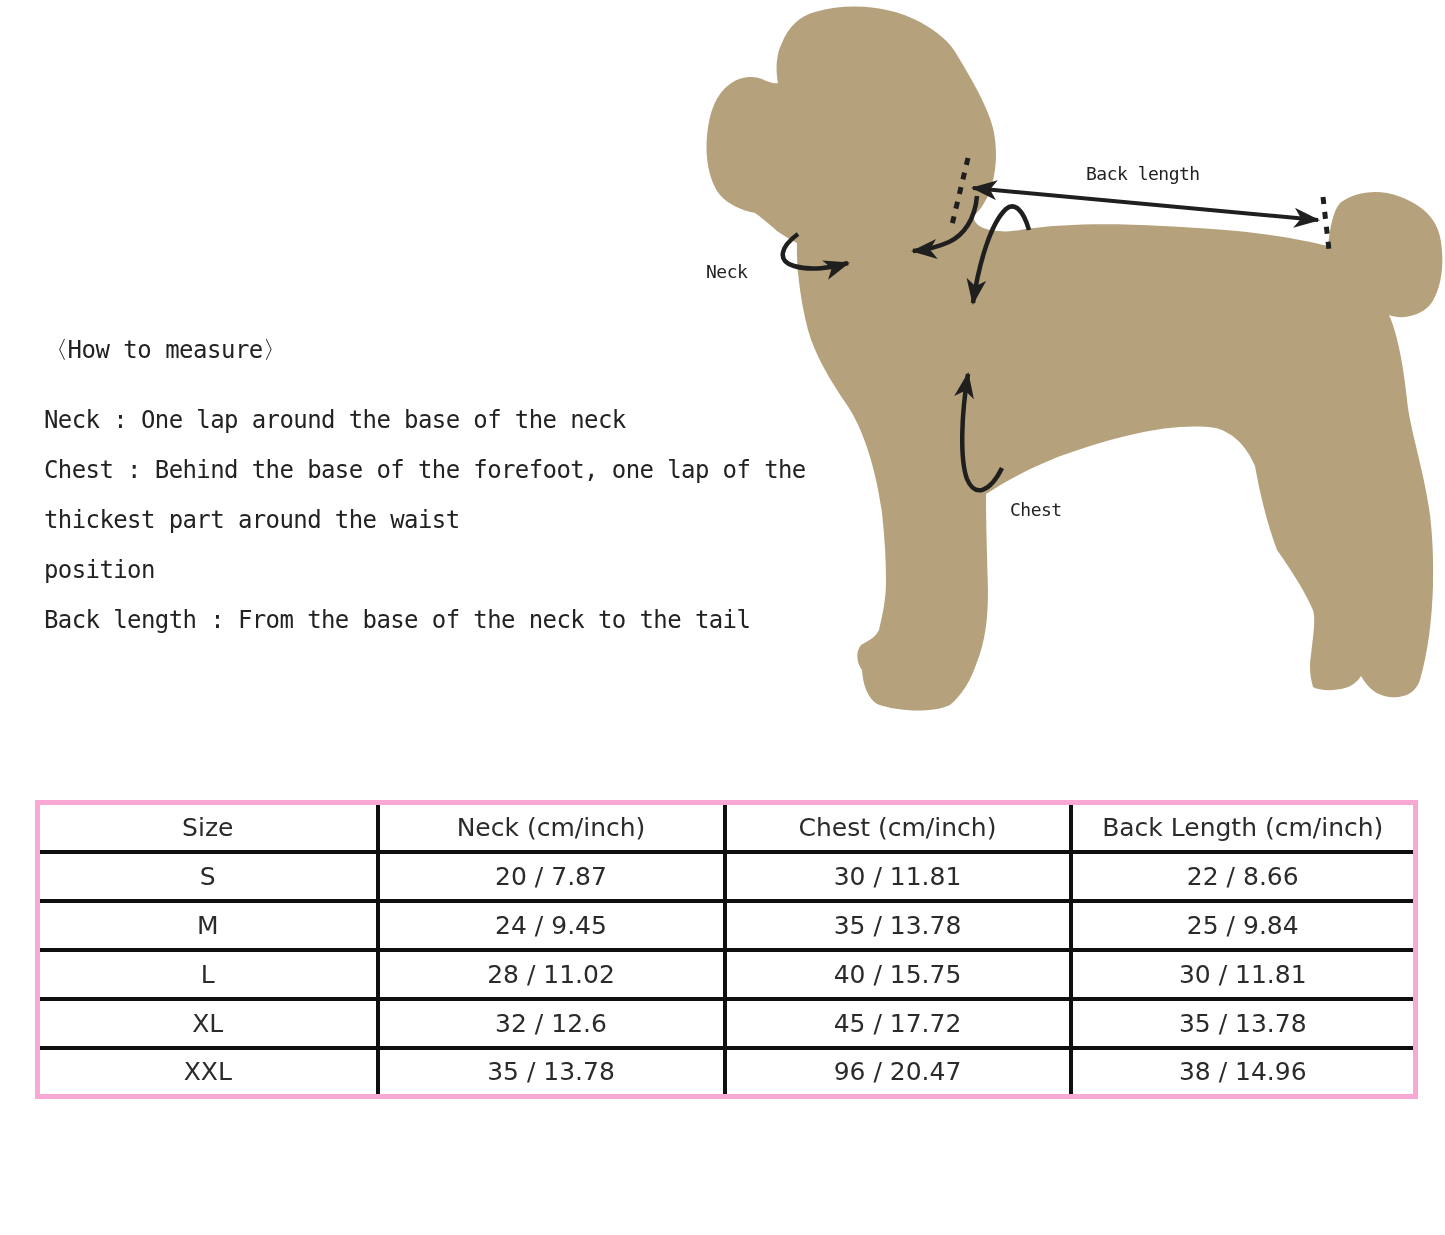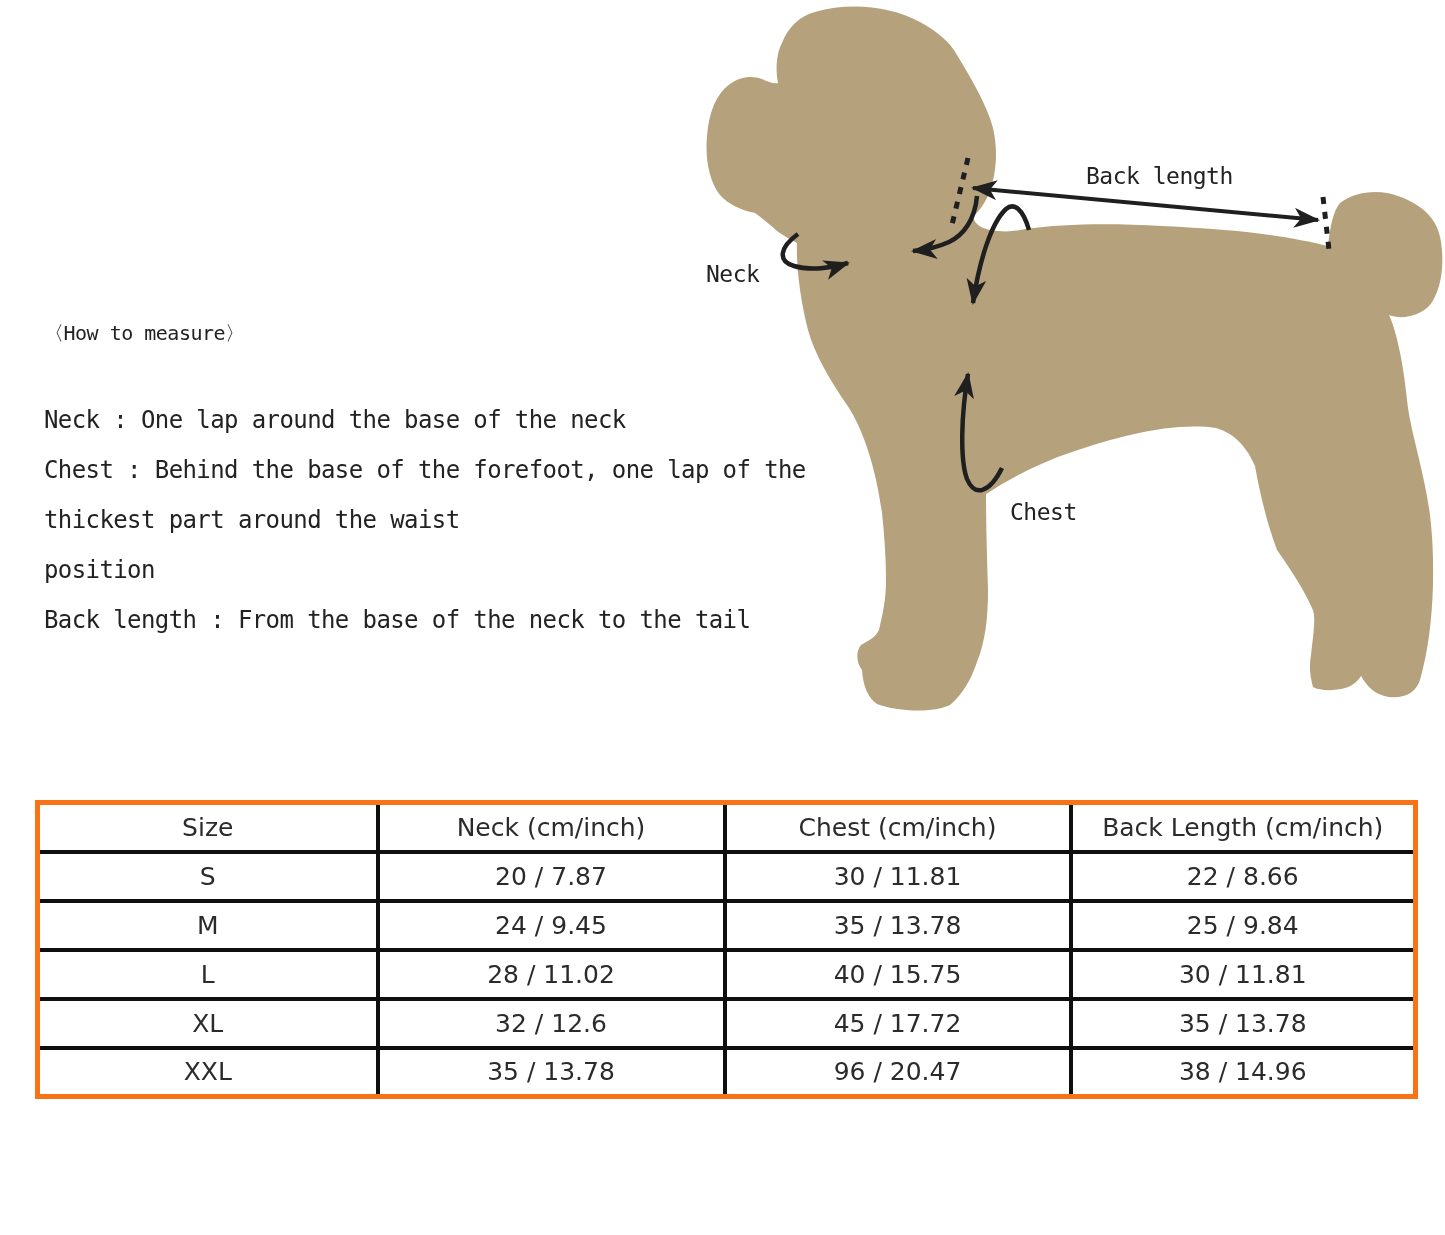--- a/index.html
+++ b/index.html
@@ -13,47 +13,47 @@
   .dog-svg{
     position:absolute;left:680px;top:0;width:765px;height:765px;
   }
   .jp{
     font-family:"DejaVu Sans Mono", monospace;
     color:#222222;
     white-space:pre;
   }
   .diagram-label{
     position:absolute;
-    font-size:23px;
+    font-size:18px;
     letter-spacing:-0.5px;
   }
   .howto-title{
-    position:absolute;left:44px;top:320px;
-    font-size:20px;letter-spacing:-0.5px;
+    position:absolute;left:44px;top:334px;
+    font-size:24px;letter-spacing:-0.5px;
   }
   .howto-lines{
     position:absolute;left:44px;top:395px;
     font-size:24px;letter-spacing:-0.6px;line-height:50px;
   }
   .size-table{
     position:absolute;left:35px;top:800px;
     width:1378px;
     border-collapse:collapse;
     table-layout:fixed;
     background:#ffffff;
   }
   .size-table td{
     border:4px solid #0f0f0f;
     text-align:center;vertical-align:middle;
     font-size:25px;color:#2b2b2b;
     padding:0;
   }
   .size-table tr{height:49px;}
   .size-table tr.hdr{height:49px;}
-  .size-table{border:5px solid #f97316;}
+  .size-table{border:5px solid #f9a8d4;}
 </style>
 </head>
 <body>
 
 <div class="canvas">
 
   <svg class="dog-svg" viewBox="0 0 765 765">
     <defs>
       <marker id="ah-end" markerUnits="userSpaceOnUse" markerWidth="30" markerHeight="24" refX="24" refY="10" orient="auto">
         <path d="M0,0 L26,10 L0,20 L7,10 Z" fill="#1f1f1f"></path>

